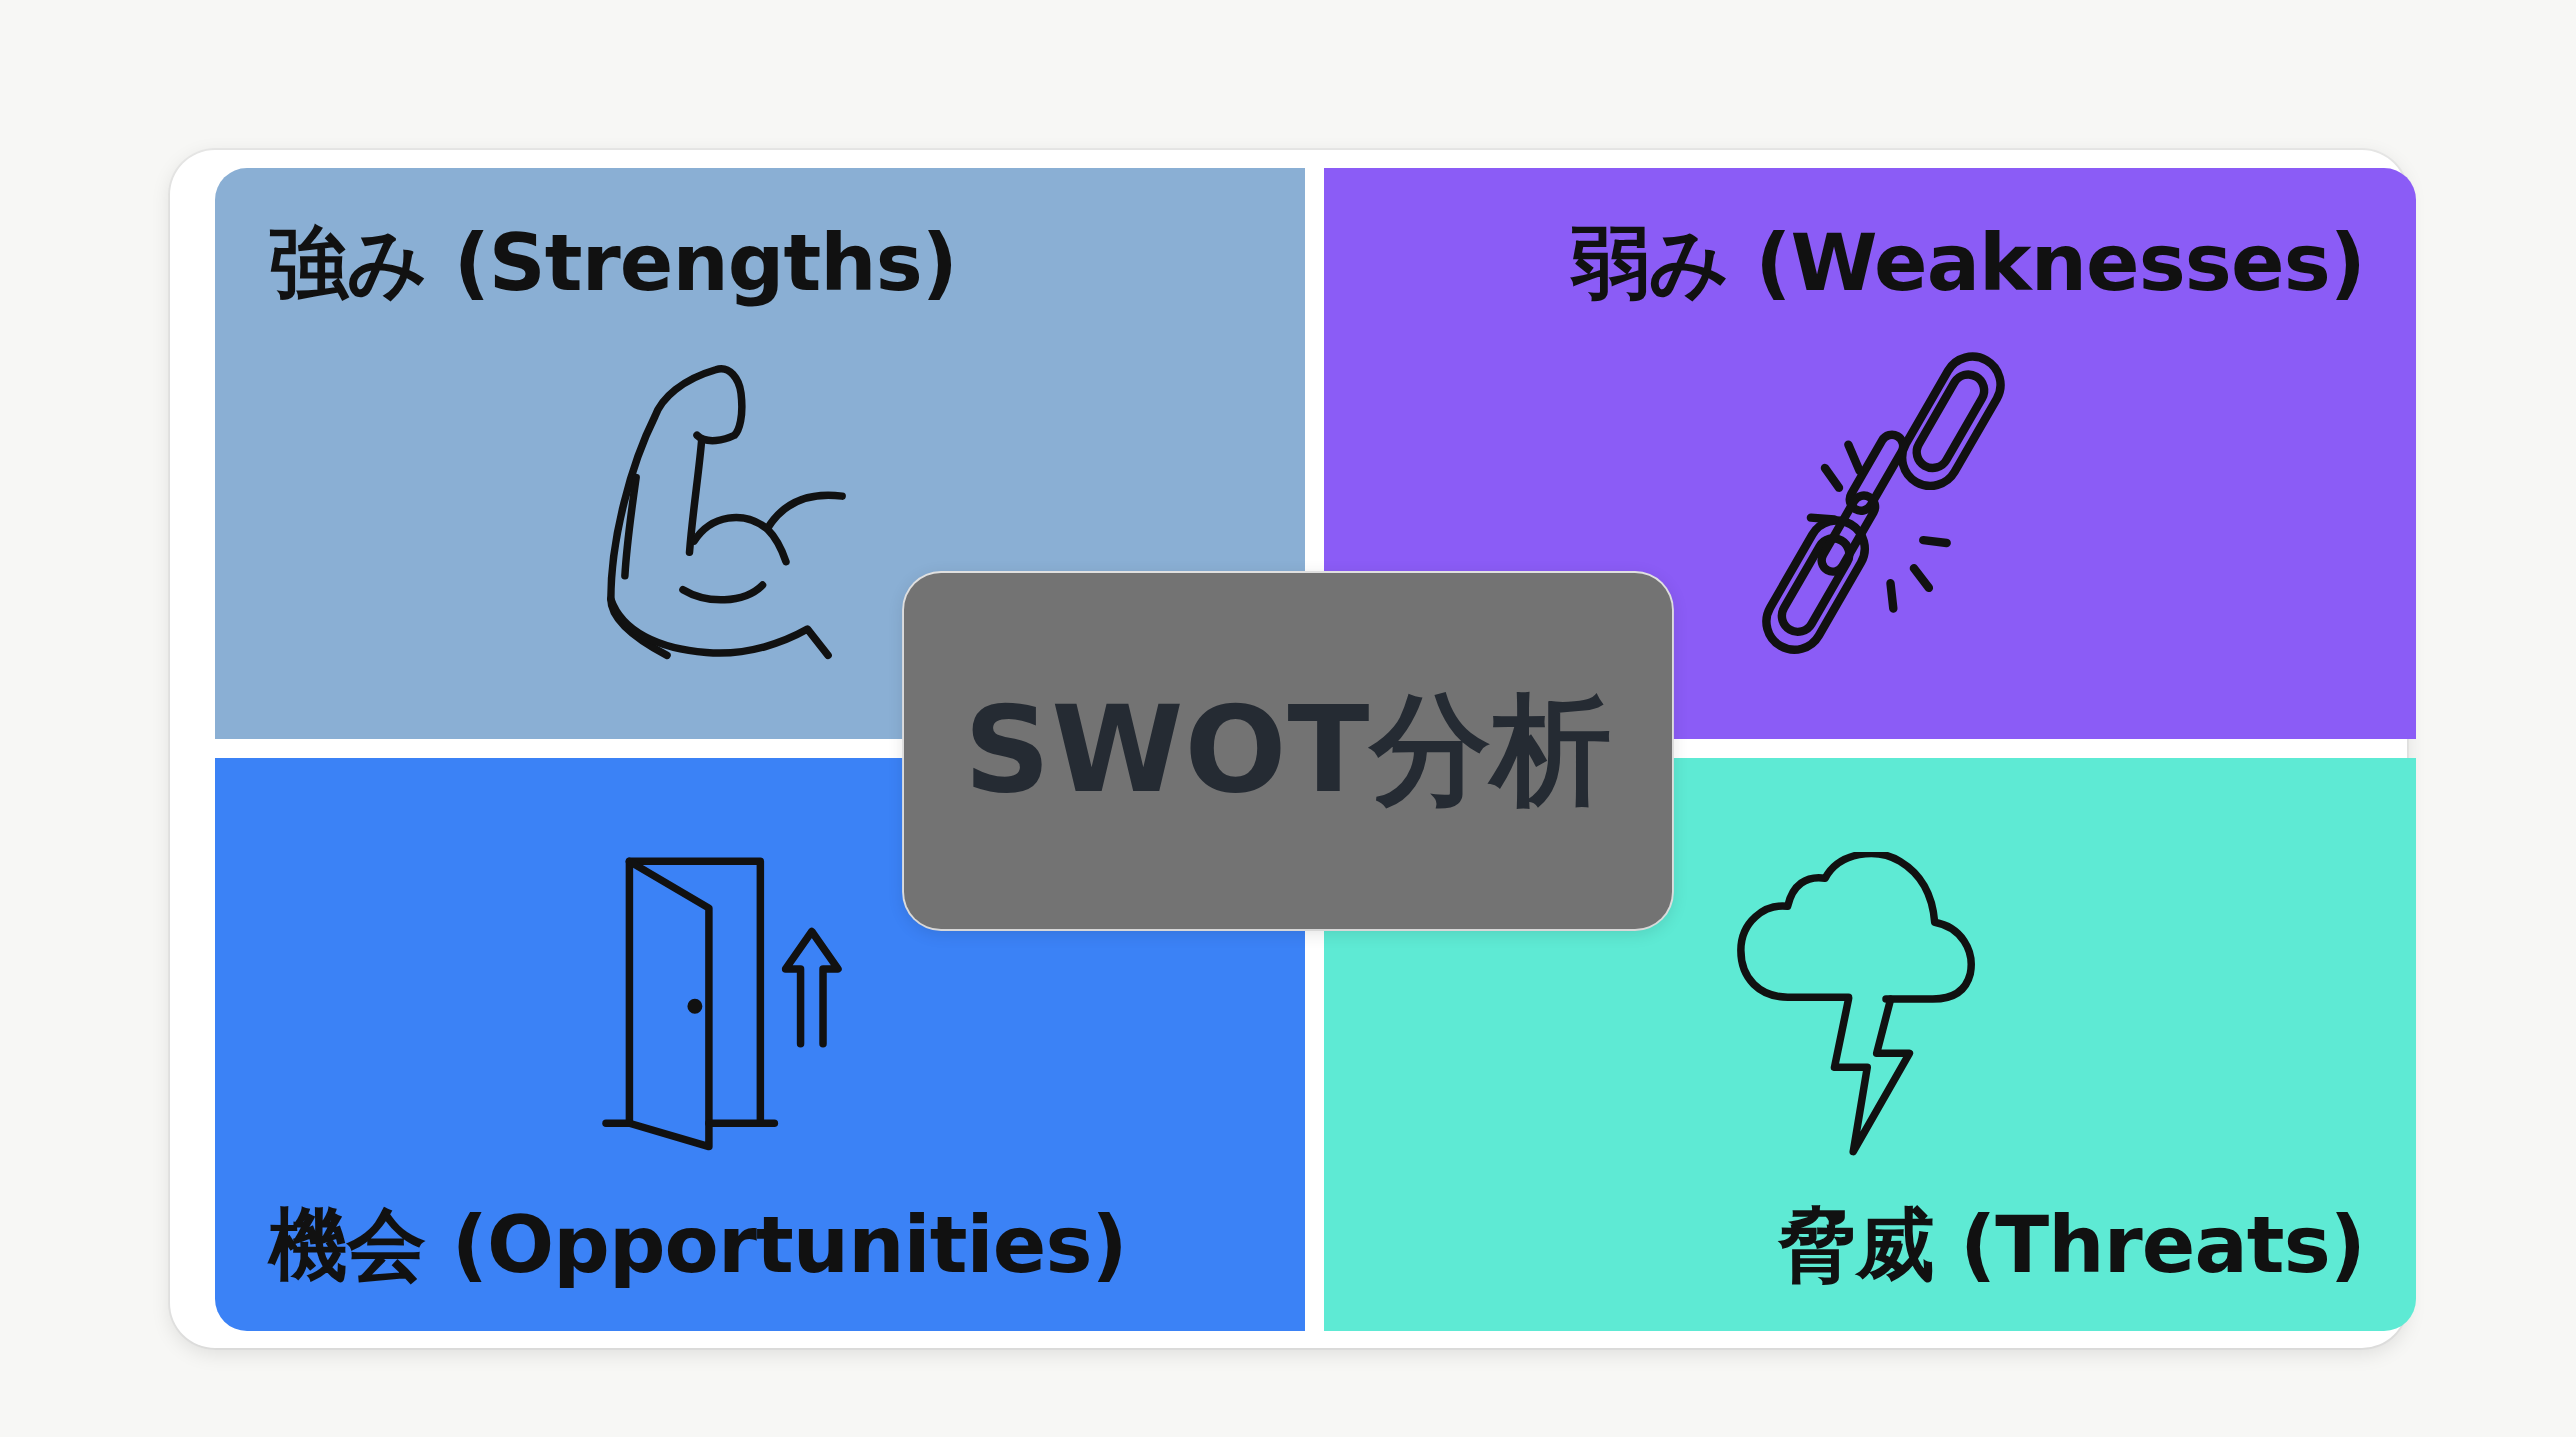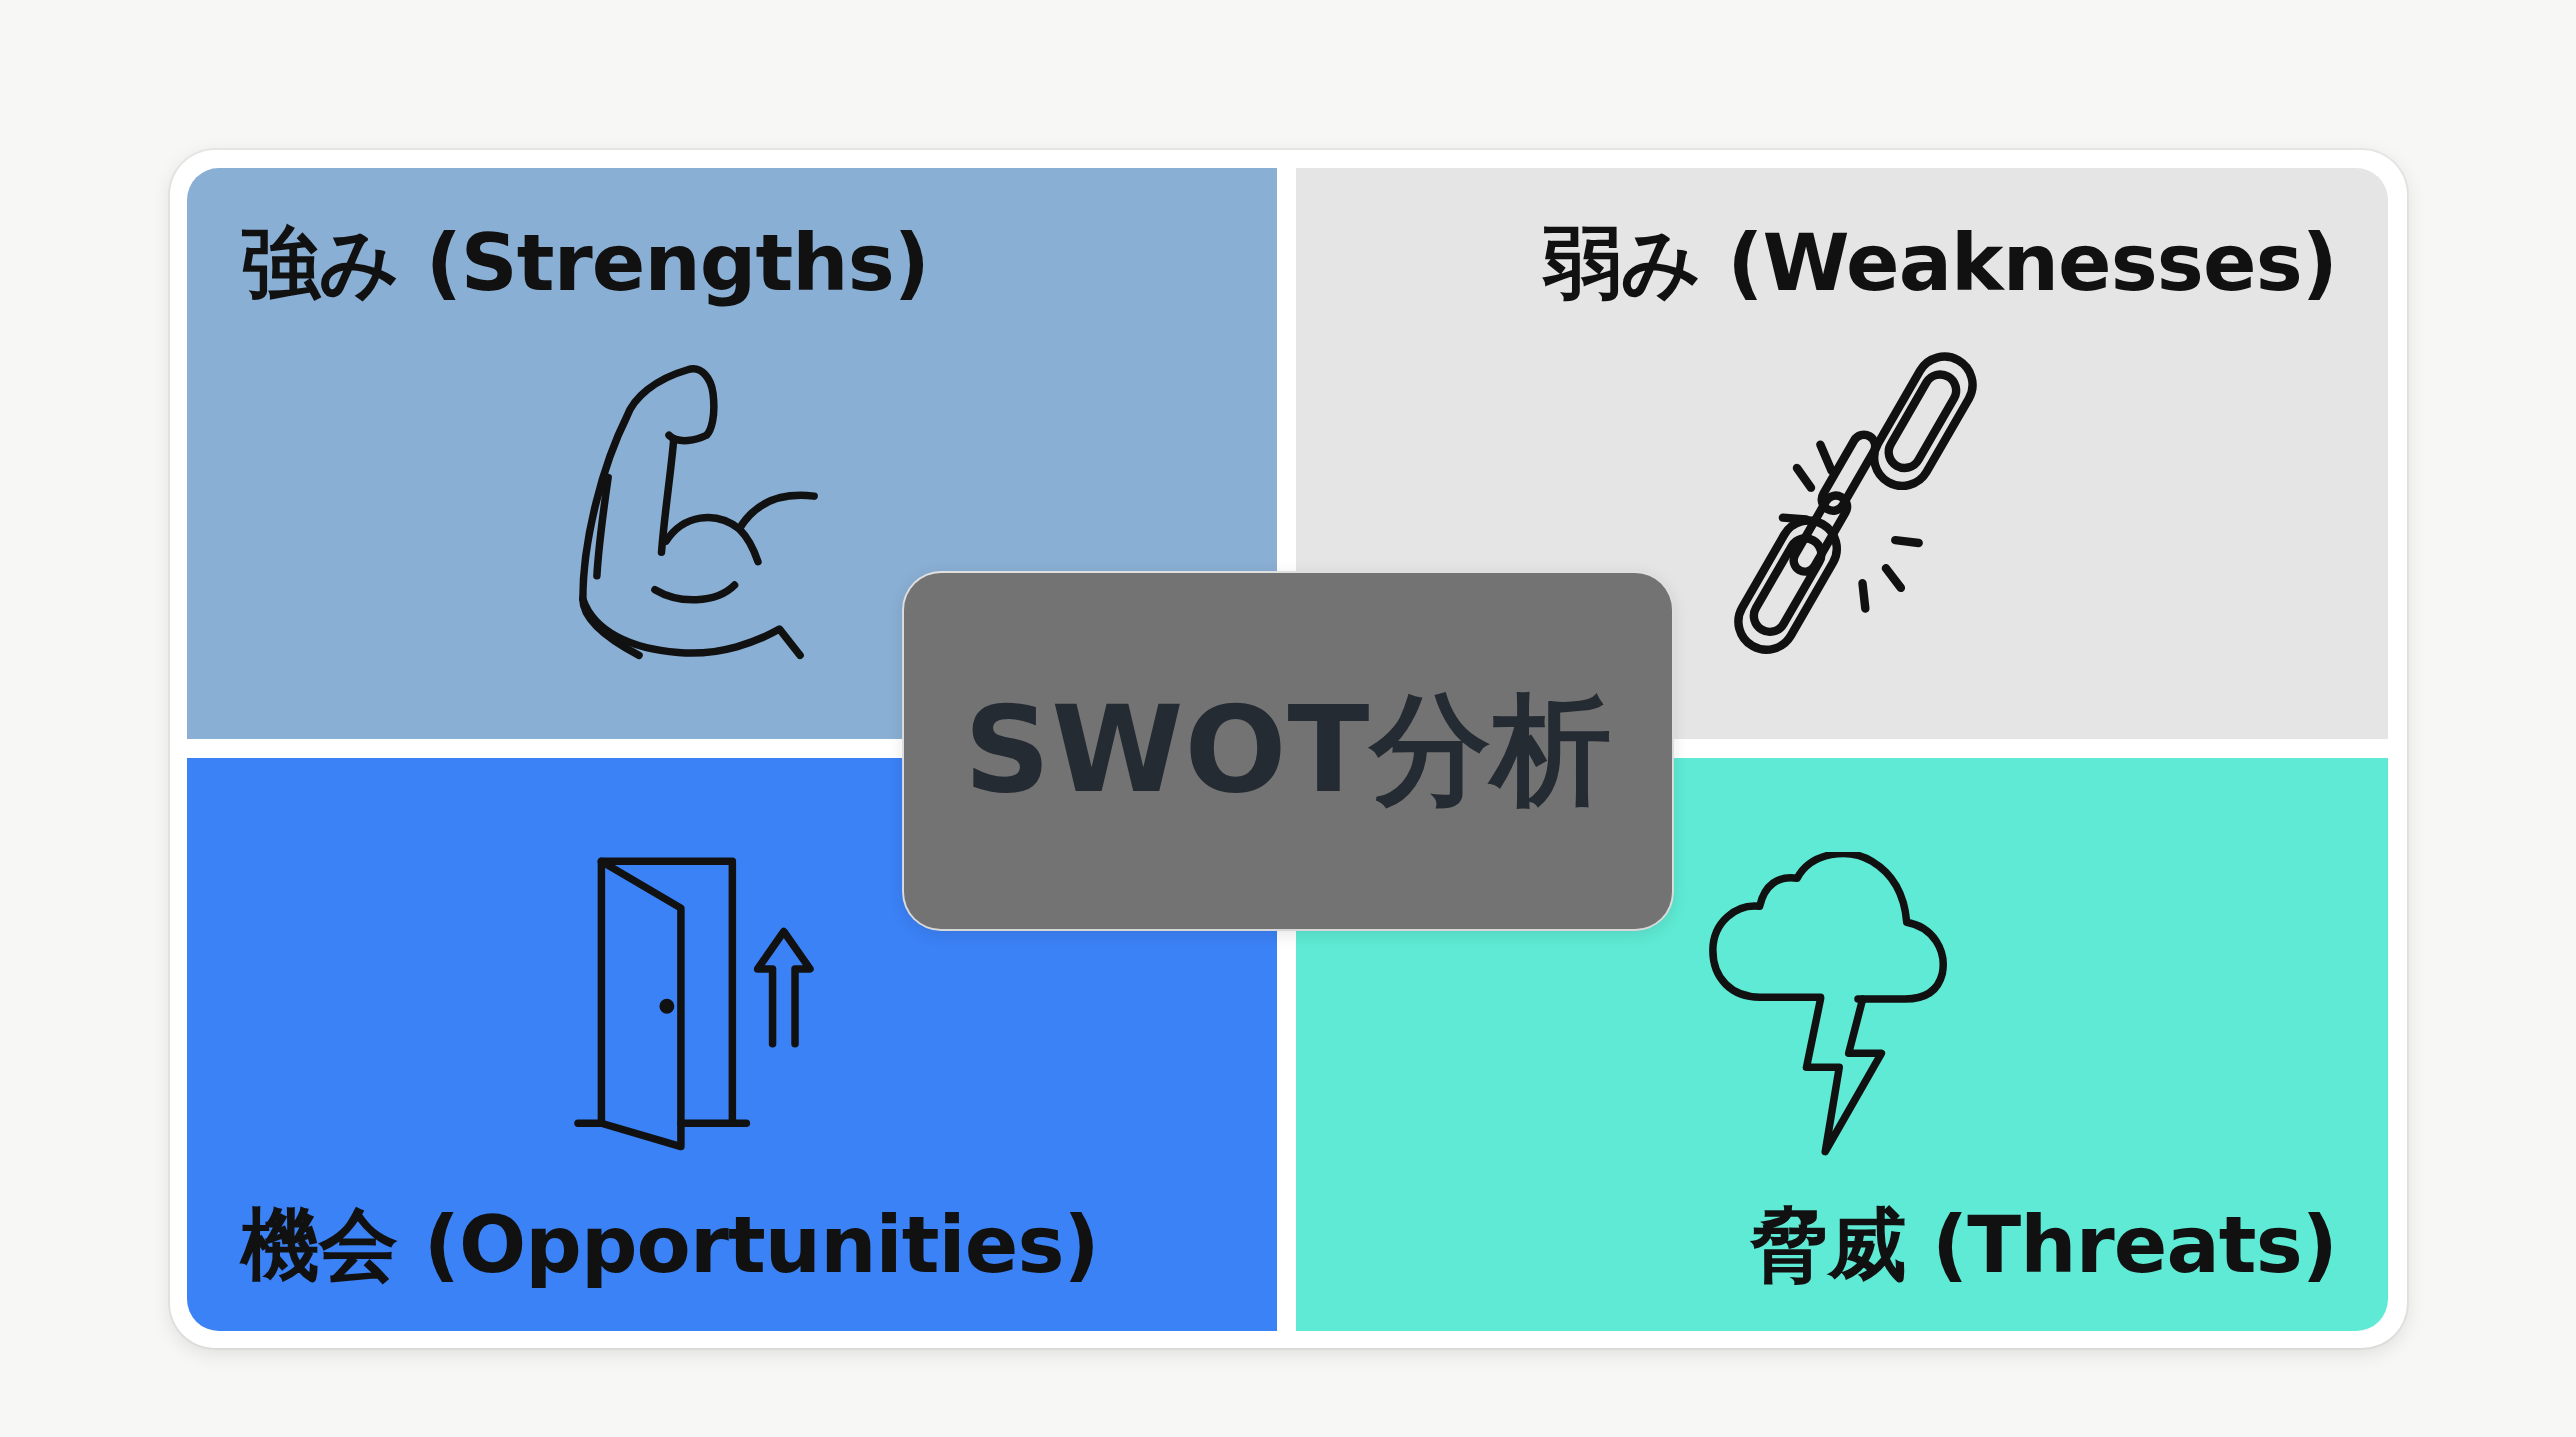--- a/index.html
+++ b/index.html
@@ -7,21 +7,21 @@
     width:2576px; height:1438px; overflow:hidden;
     background:#f7f7f5;
     font-family:"DejaVu Sans","Liberation Sans",sans-serif;
     position:relative;
   }
   .card {
     position:absolute; left:170px; top:150px; width:2237px; height:1198px;
     background:#ffffff; border-radius:45px;
     box-shadow:0 5.6px 20.6px rgba(0,0,0,0.10), 0 0 0 1.9px #ebebea;
   }
-  .quad { position:absolute; }
+  .quad { position:absolute;margin-left:28px; }
   .q-s { left:187px;  top:168px; width:1090px; height:571px; border-top-left-radius:32px; }
   .q-w { left:1296px; top:168px; width:1092px; height:571px; border-top-right-radius:32px; }
   .q-o { left:187px;  top:758px; width:1090px; height:573px; border-bottom-left-radius:32px; }
   .q-t { left:1296px; top:758px; width:1092px; height:573px; border-bottom-right-radius:32px; }
   .label {
     position:absolute; font-weight:bold; font-size:79px; color:#111;
     white-space:nowrap; letter-spacing:-0.9px;
   }
   .icon { position:absolute; }
   .icon svg { display:block; width:100%; height:100%; }
@@ -48,21 +48,21 @@
       <path d="M115 95 C112 130 105 175 102 215"></path>
       <path d="M45 135 C40 170 35 205 33 240"></path>
       <path d="M107 203 C125 175 160 170 185 190 C195 200 200 210 205 225"></path>
       <path d="M185 190 C200 165 225 150 265 155"></path>
       <path d="M95 255 C120 270 160 270 180 250"></path>
       <path d="M18 265 C30 300 70 318 120 322 C165 326 205 310 228 297 L250 325"></path>
     </svg>
   </div>
 </div>
 
-<div class="quad q-w" style="background: #e5e5e5;">
+<div class="quad q-w" style="background: #8b5cf6;">
   <div class="label" style="right:51px; top:43px;">弱み (Weaknesses)</div>
   <div class="icon" style="left:412px; top:183px; width:309px; height:309px;">
     <svg viewBox="0 0 330 330" fill="none" stroke="#111" stroke-width="9" stroke-linecap="round" stroke-linejoin="round">
       <rect x="200" y="0" width="60" height="150" rx="30" transform="rotate(30 230 75)"></rect>
       <rect x="212" y="20" width="34" height="110" rx="17" transform="rotate(30 229 75)"></rect>
       <rect x="138" y="85" width="24" height="90" rx="12" transform="rotate(30 150 130)"></rect>
       <rect x="55" y="175" width="60" height="150" rx="30" transform="rotate(30 85 250)"></rect>
       <rect x="68" y="195" width="34" height="110" rx="17" transform="rotate(30 85 250)"></rect>
       <rect x="108" y="150" width="24" height="90" rx="12" transform="rotate(30 120 195)"></rect>
       <path d="M120 100 L132 128"></path>

